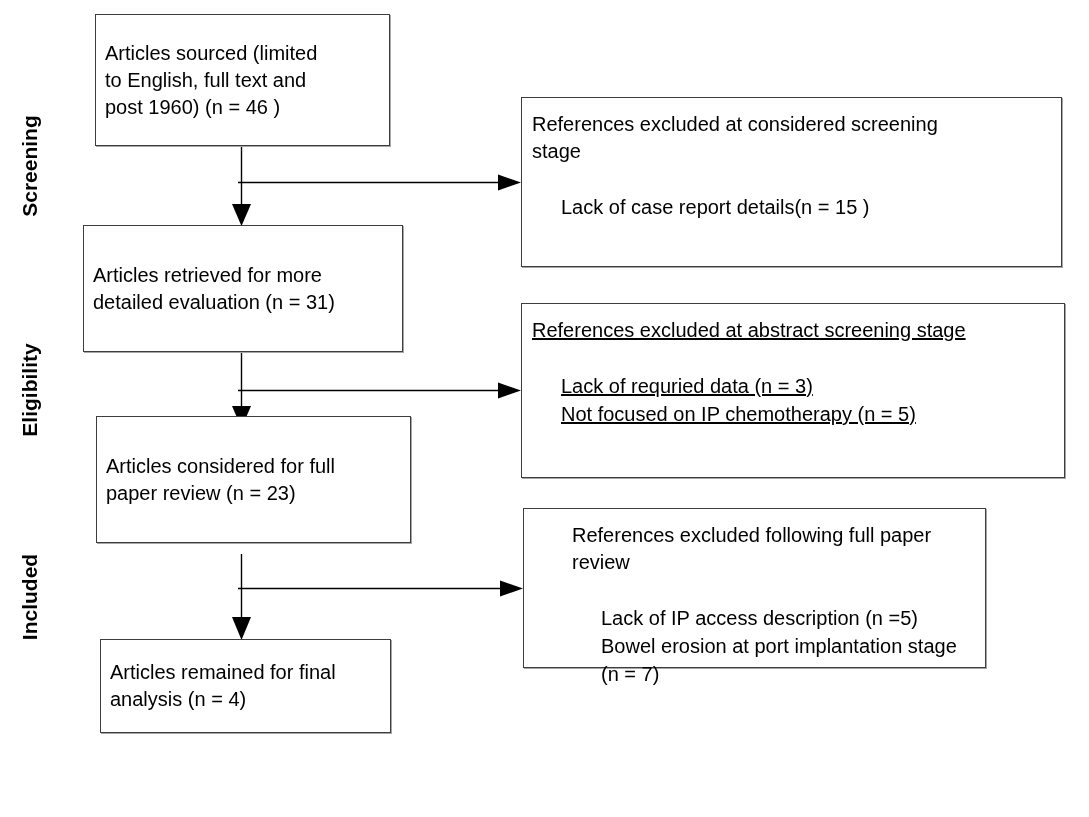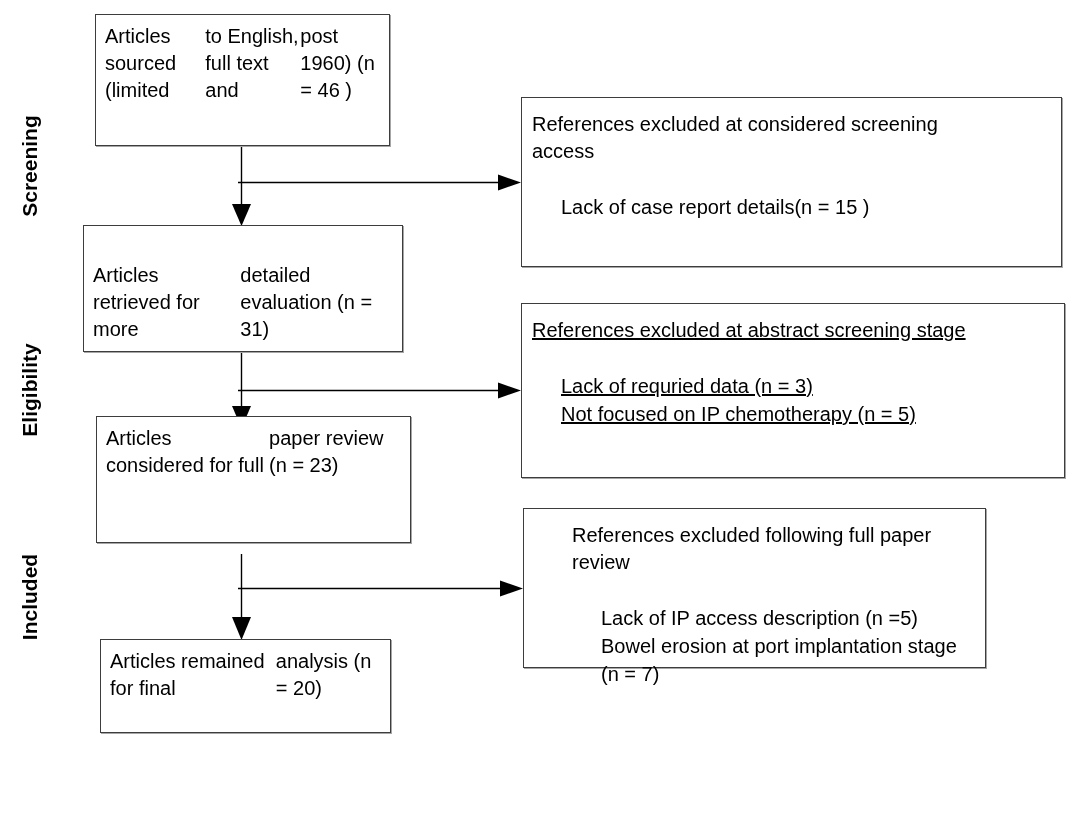--- a/index.html
+++ b/index.html
@@ -16,21 +16,21 @@
     position: absolute;
     background: #ffffff;
     border: 1px solid #3d3d3d;
     box-shadow: 1px 1px 0 #a6a6a6;
     box-sizing: border-box;
     font-size: 20px;
     line-height: 27px;
   }
   .fbox {
     display: flex;
-    flex-direction: row;
+    flex-direction: column;
     justify-content: center;
     padding: 8px 6px 8px 9px;
   }
   .ebox { padding: 13px 8px 8px 10px; }
   .ebox .items { margin-top: 28px; }
   .ebox .item { padding-left: 29px; line-height: 28px; }
   .stage-label {
     position: absolute;
     transform: translate(-50%, -50%) rotate(-90deg);
     font-weight: bold;
@@ -39,21 +39,21 @@
   }
   .arrow-layer {
     position: absolute;
     left: 0; top: 0;
     width: 1089px; height: 817px;
   }
   .arrow-layer line { stroke: #000000; stroke-width: 1.4; }
   .arrow-layer polygon { fill: #000000; stroke: none; }
   
   #fbox1 { left: 95px;  top: 14px;  width: 295px; height: 132px; }
-  #fbox2 { left: 83px;  top: 225px; width: 320px; height: 127px; align-items: flex-end; }
+  #fbox2 { left: 83px;  top: 225px; width: 320px; height: 127px; }
   #fbox3 { left: 96px;  top: 416px; width: 315px; height: 127px; }
   #fbox4 { left: 100px;  top: 639px; width: 291px; height: 94px; justify-content: center; }
   #ebox1 { left: 521px; top: 97px;  width: 541px; height: 170px; }
   #ebox2 { left: 521px; top: 303px; width: 544px; height: 175px; text-decoration: underline; }
   #ebox3 { left: 523px; top: 508px; width: 463px; height: 160px; padding-left: 48px; }
   #stage-screening   { left: 30px; top: 166px; }
   #stage-eligibility { left: 30px; top: 390px; }
   #stage-included    { left: 30px; top: 597px; }
 </style>
 </head>
@@ -103,27 +103,27 @@
     <div>detailed evaluation (n = 31)</div>
   </div>
 
   <div class="box fbox" id="fbox3">
     <div>Articles considered for full</div>
     <div>paper review (n = 23)</div>
   </div>
 
   <div class="box fbox" id="fbox4">
     <div>Articles remained for final</div>
-    <div>analysis (n = 20)</div>
+    <div>analysis (n = 4)</div>
   </div>
 
   <div class="box ebox" id="ebox1">
     <div class="title">
       <div>References excluded at considered screening</div>
-      <div>access</div>
+      <div>stage</div>
     </div>
     <div class="items">
       <div class="item">Lack of case report details(n = 15 )</div>
     </div>
   </div>
 
   <div class="box ebox" id="ebox2">
     <div class="title">
       <div>References excluded at abstract screening stage</div>
     </div>

